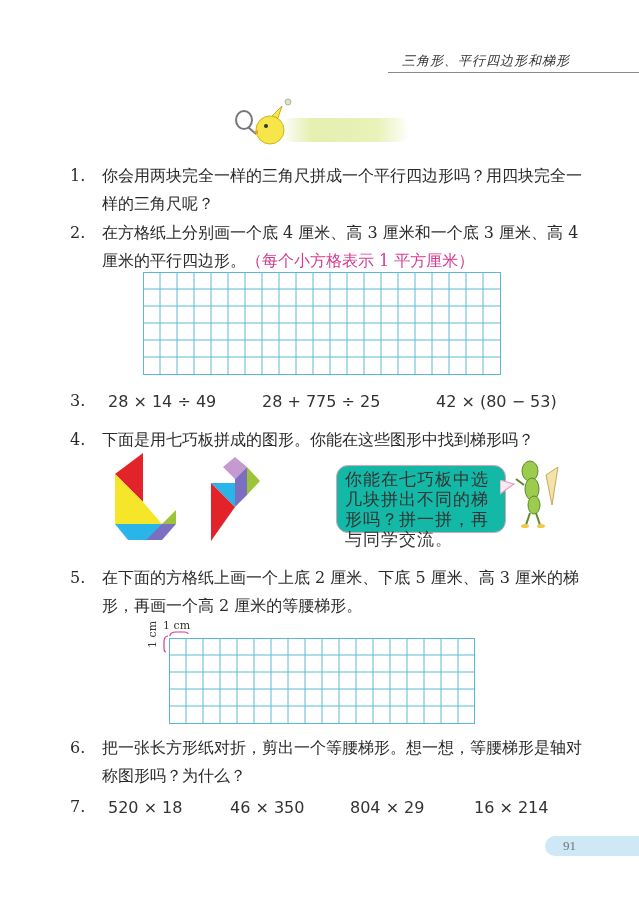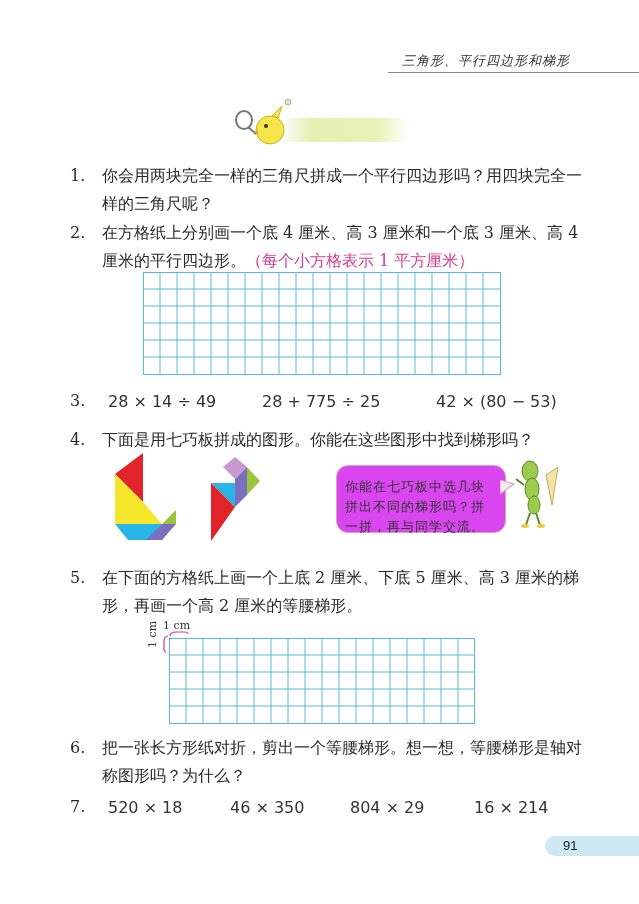--- a/index.html
+++ b/index.html
@@ -32,29 +32,29 @@
     .q { position: absolute; left: 70px; width: 520px; font-size: 16px; line-height: 28px; }
     .q .num { position: absolute; left: 0; top: 0; width: 28px; }
     .q .body { margin-left: 32px; }
     .pink { color: #d63a8f; margin-top: 36px; }
     .mathrow { position: absolute; font-family: "DejaVu Sans", sans-serif; font-size: 16px; color: #333; margin-left: 8px; }
 
     .grid-svg { position: absolute; }
     .tangram { position: absolute; }
     .bubble {
       position: absolute; left: 336px; top: 465px; width: 170px; height: 68px;
-      background: #d946ef; border: 1.5px solid #d9a5bd; border-radius: 12px;
-      font-size: 13px; line-height: 20px; padding: 11px 8px; box-sizing: border-box; color: #333;
+      background: #14b8a6; border: 1.5px solid #d9a5bd; border-radius: 12px;
+      font-size: 17px; line-height: 20px; padding: 3px 8px; box-sizing: border-box; color: #333;
       letter-spacing: 1px;
     }
     .bubble-tail { position: absolute; left: 500px; top: 480px; }
     .pagenum {
       position: absolute; left: 545px; top: 836px; width: 94px; height: 20px;
       background: #cfe8f6; border-top-left-radius: 12px; border-bottom-left-radius: 12px;
-      font-family: Liberation Sans, sans-serif; font-size: 13px; color: #0f172a;
+      font-family: Liberation Serif, serif; font-size: 13px; color: #737373;
     }
     .pagenum span { position: absolute; left: 18px; top: 2px; }
     .cm-label { position: absolute; font-size: 11px; color: #333; }
   </style>
 </head>
 <body>
 
 <div class="header">
   <span class="header-text">三角形、平行四边形和梯形</span>
 </div>

